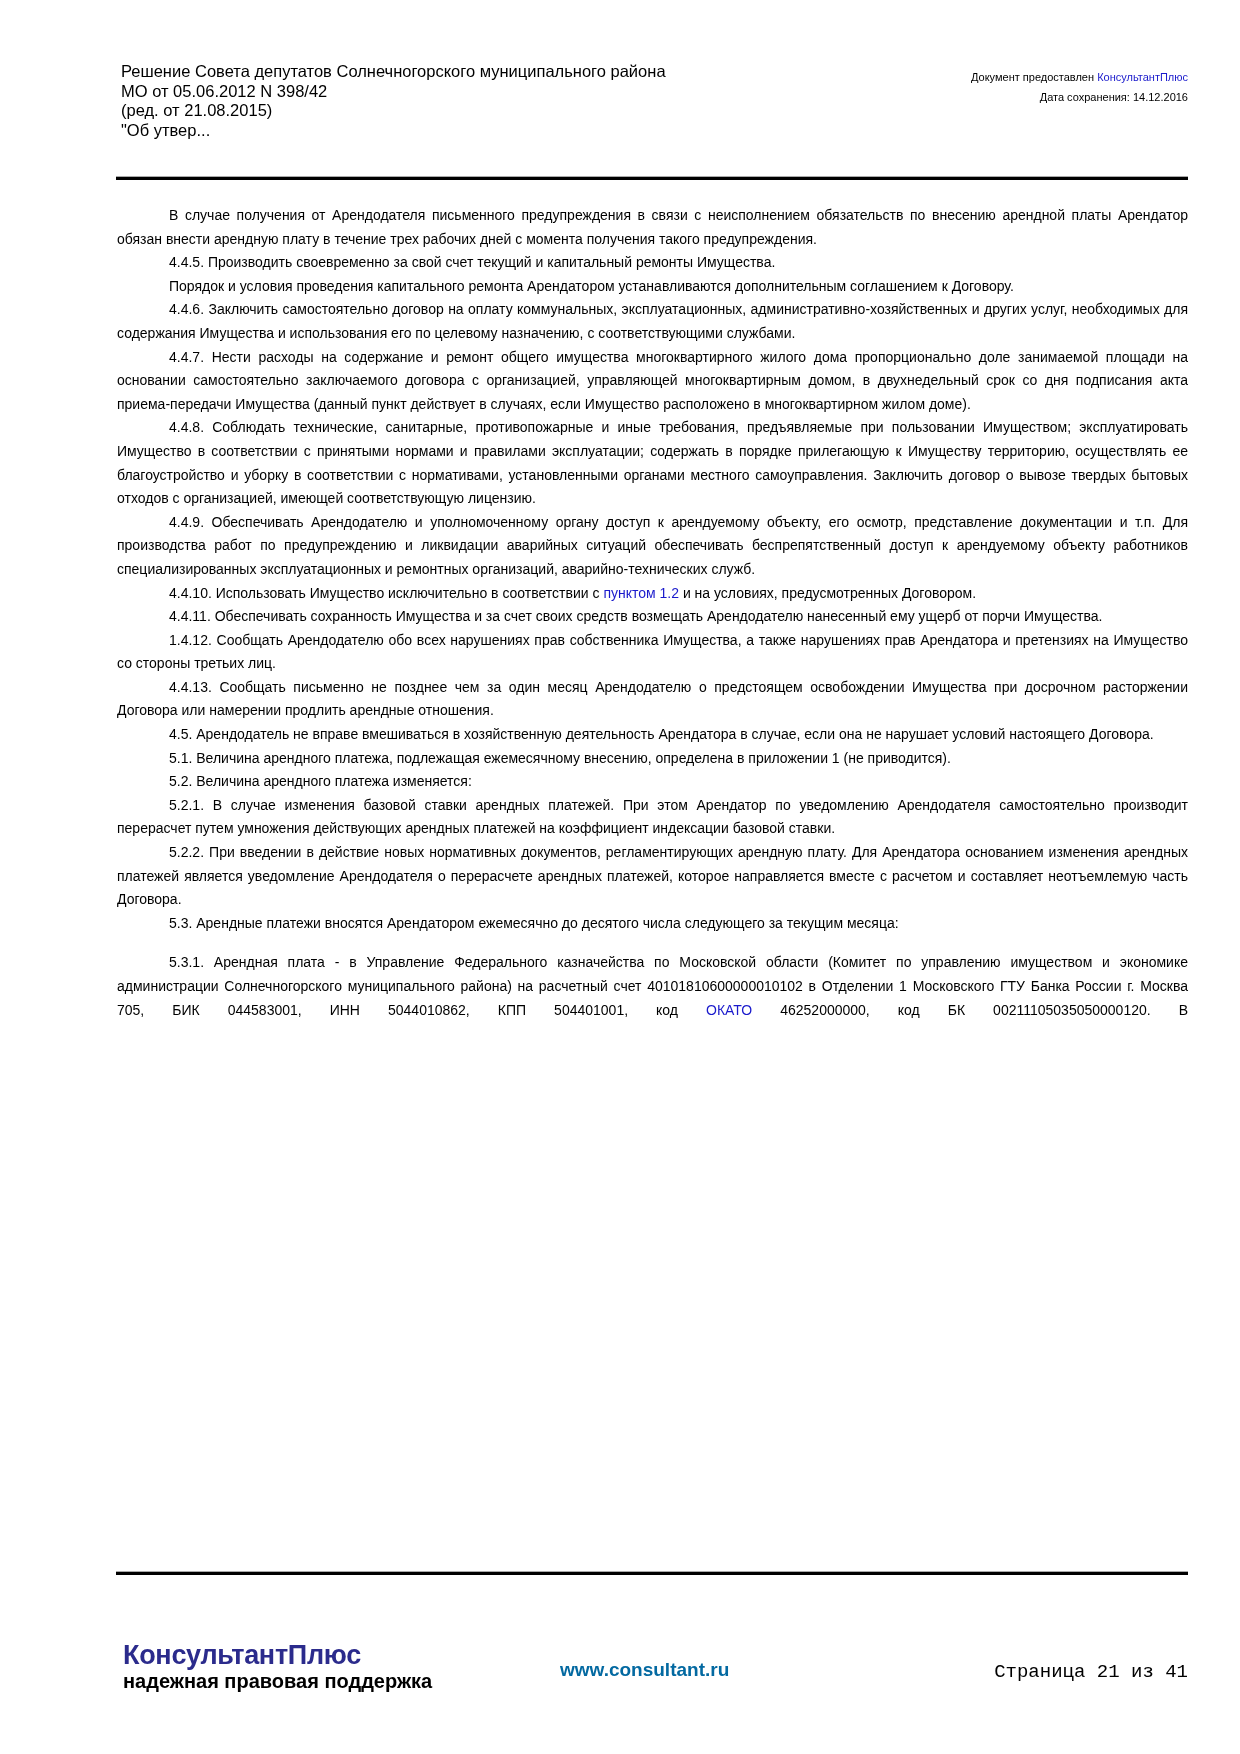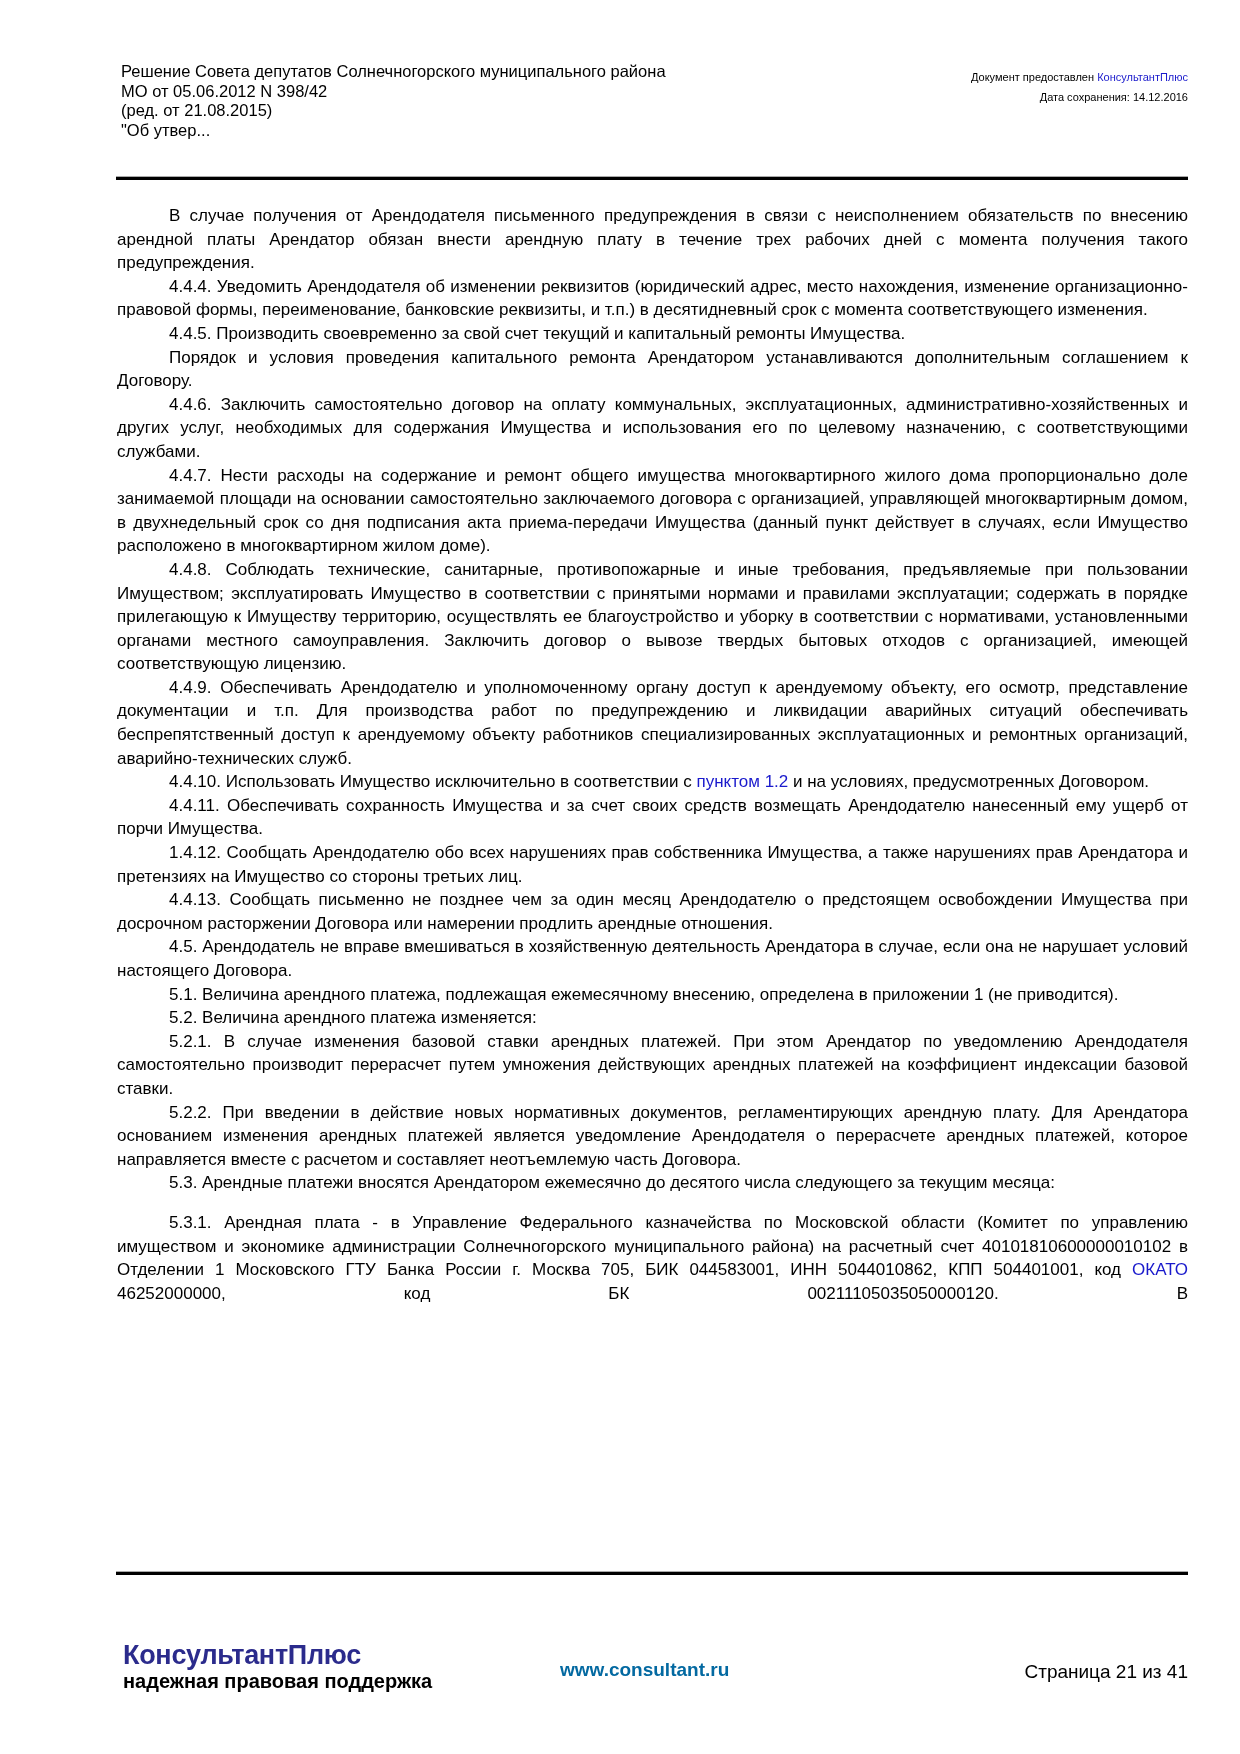--- a/index.html
+++ b/index.html
@@ -3,51 +3,50 @@
 <meta charset="utf-8">
 <style>
   html, body { margin: 0; padding: 0; background: #ffffff; }
   body { width: 1240px; height: 1754px; position: relative; overflow: hidden;
          font-family: "Liberation Sans", sans-serif; color: #000; }
   .hdr-left { position: absolute; left: 121px; top: 50px; font-size: 16.5px; line-height: 19.5px; margin-top: 12px; }
   .hdr-right { position: absolute; right: 52px; top: 68px; font-size: 11px; line-height: 19.5px; text-align: right; }
   .hdr-right .brand { color: #1a1acc; }
   .rule-top { position: absolute; left: 116px; width: 1072px; top: 176px; height: 3px; background: #000; border-top: 1px solid #aaa; }
   .rule-bottom { position: absolute; left: 116px; width: 1072px; top: 1571px; height: 3px; background: #000; border-top: 1px solid #aaa; }
-  .body { position: absolute; left: 117px; width: 1071px; top: 204px; font-size: 17px; line-height: 23.6px; }
+  .body { position: absolute; left: 117px; width: 1071px; top: 204px; font-size: 14px; line-height: 23.6px; }
   .p { text-indent: 52px; text-align: justify; margin: 0; }
   .p.last-line-justify { text-align-last: justify; margin-top: 16px; }
   .heading { text-align: center; margin: 23.6px 0 23.6px 0; }
   .link { color: #1a1acc; }
   .footer-logo { position: absolute; left: 123px; top: 1640px; }
   .footer-logo .name { color: #2b2b8c; font-weight: bold; font-size: 27px; line-height: 30px; letter-spacing: -0.3px; }
   .footer-logo .tag { font-weight: bold; font-size: 20px; line-height: 18px; margin-top: 2px; }
   .footer-url { position: absolute; left: 560px; top: 1659px; color: #0369a1; font-weight: bold; font-size: 19px; }
-  .footer-page { position: absolute; right: 52px; top: 1661px; font-size: 19px; }
+  .footer-page { position: absolute; right: 52px; top: 1661px; font-size: 19px; font-family: Liberation Mono, monospace; }
 </style>
 </head>
 <body>
 
 <div class="hdr-left">
   <div>Решение Совета депутатов Солнечногорского муниципального района</div>
   <div>МО от 05.06.2012 N 398/42</div>
   <div>(ред. от 21.08.2015)</div>
   <div>"Об утвер...</div>
 </div>
 
 <div class="hdr-right">
   <div><span>Документ предоставлен </span><span class="brand">КонсультантПлюс</span></div>
   <div>Дата сохранения: 14.12.2016</div>
 </div>
 
 <div class="rule-top"></div>
 
 <div class="body">
   <p class="p">В случае получения от Арендодателя письменного предупреждения в связи с неисполнением обязательств по внесению арендной платы Арендатор обязан внести арендную плату в течение трех рабочих дней с момента получения такого предупреждения.</p>
-  <p class="p">4.4.4. Уведомить Арендодателя об изменении реквизитов (юридический адрес, место нахождения, изменение организационно-правовой формы, переименование, банковские реквизиты, и т.п.) в десятидневный срок с момента соответствующего изменения.</p>
   <p class="p">4.4.5. Производить своевременно за свой счет текущий и капитальный ремонты Имущества.</p>
   <p class="p">Порядок и условия проведения капитального ремонта Арендатором устанавливаются дополнительным соглашением к Договору.</p>
   <p class="p">4.4.6. Заключить самостоятельно договор на оплату коммунальных, эксплуатационных, административно-хозяйственных и других услуг, необходимых для содержания Имущества и использования его по целевому назначению, с соответствующими службами.</p>
   <p class="p">4.4.7. Нести расходы на содержание и ремонт общего имущества многоквартирного жилого дома пропорционально доле занимаемой площади на основании самостоятельно заключаемого договора с организацией, управляющей многоквартирным домом, в двухнедельный срок со дня подписания акта приема-передачи Имущества (данный пункт действует в случаях, если Имущество расположено в многоквартирном жилом доме).</p>
   <p class="p">4.4.8. Соблюдать технические, санитарные, противопожарные и иные требования, предъявляемые при пользовании Имуществом; эксплуатировать Имущество в соответствии с принятыми нормами и правилами эксплуатации; содержать в порядке прилегающую к Имуществу территорию, осуществлять ее благоустройство и уборку в соответствии с нормативами, установленными органами местного самоуправления. Заключить договор о вывозе твердых бытовых отходов с организацией, имеющей соответствующую лицензию.</p>
   <p class="p">4.4.9. Обеспечивать Арендодателю и уполномоченному органу доступ к арендуемому объекту, его осмотр, представление документации и т.п. Для производства работ по предупреждению и ликвидации аварийных ситуаций обеспечивать беспрепятственный доступ к арендуемому объекту работников специализированных эксплуатационных и ремонтных организаций, аварийно-технических служб.</p>
   <p class="p"><span>4.4.10. Использовать Имущество исключительно в соответствии с </span><span class="link">пунктом 1.2</span><span> и на условиях, предусмотренных Договором.</span></p>
   <p class="p">4.4.11. Обеспечивать сохранность Имущества и за счет своих средств возмещать Арендодателю нанесенный ему ущерб от порчи Имущества.</p>
   <p class="p">1.4.12. Сообщать Арендодателю обо всех нарушениях прав собственника Имущества, а также нарушениях прав Арендатора и претензиях на Имущество со стороны третьих лиц.</p>
   <p class="p">4.4.13. Сообщать письменно не позднее чем за один месяц Арендодателю о предстоящем освобождении Имущества при досрочном расторжении Договора или намерении продлить арендные отношения.</p>

